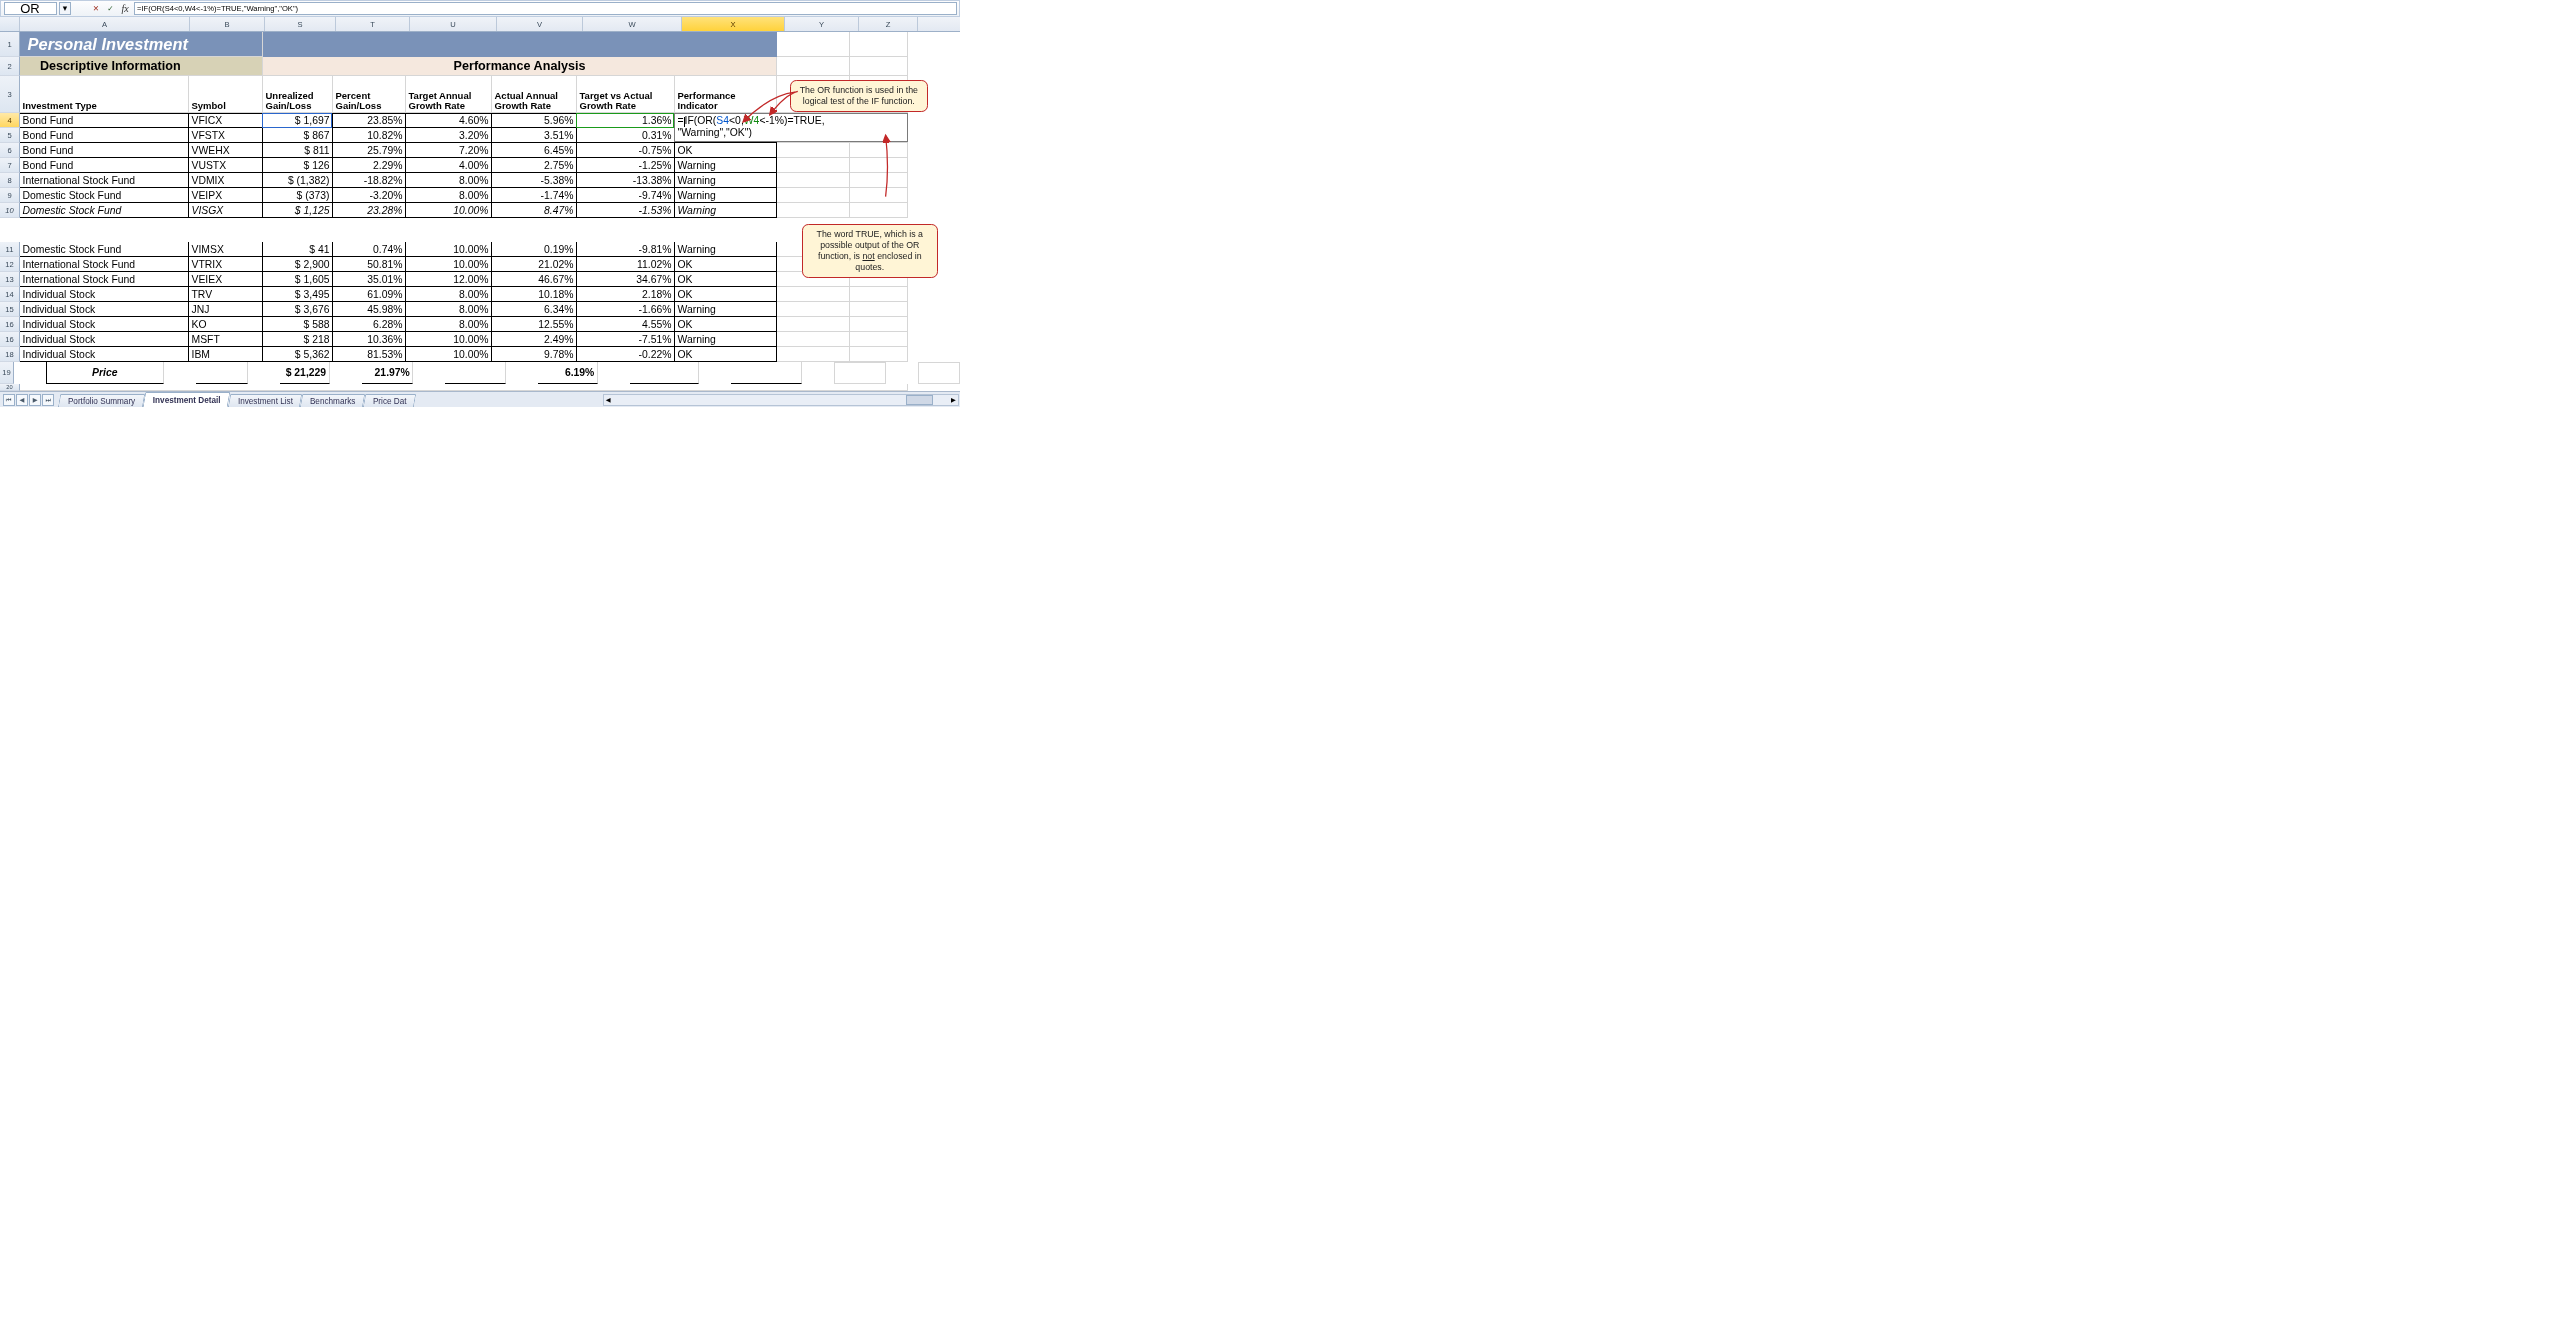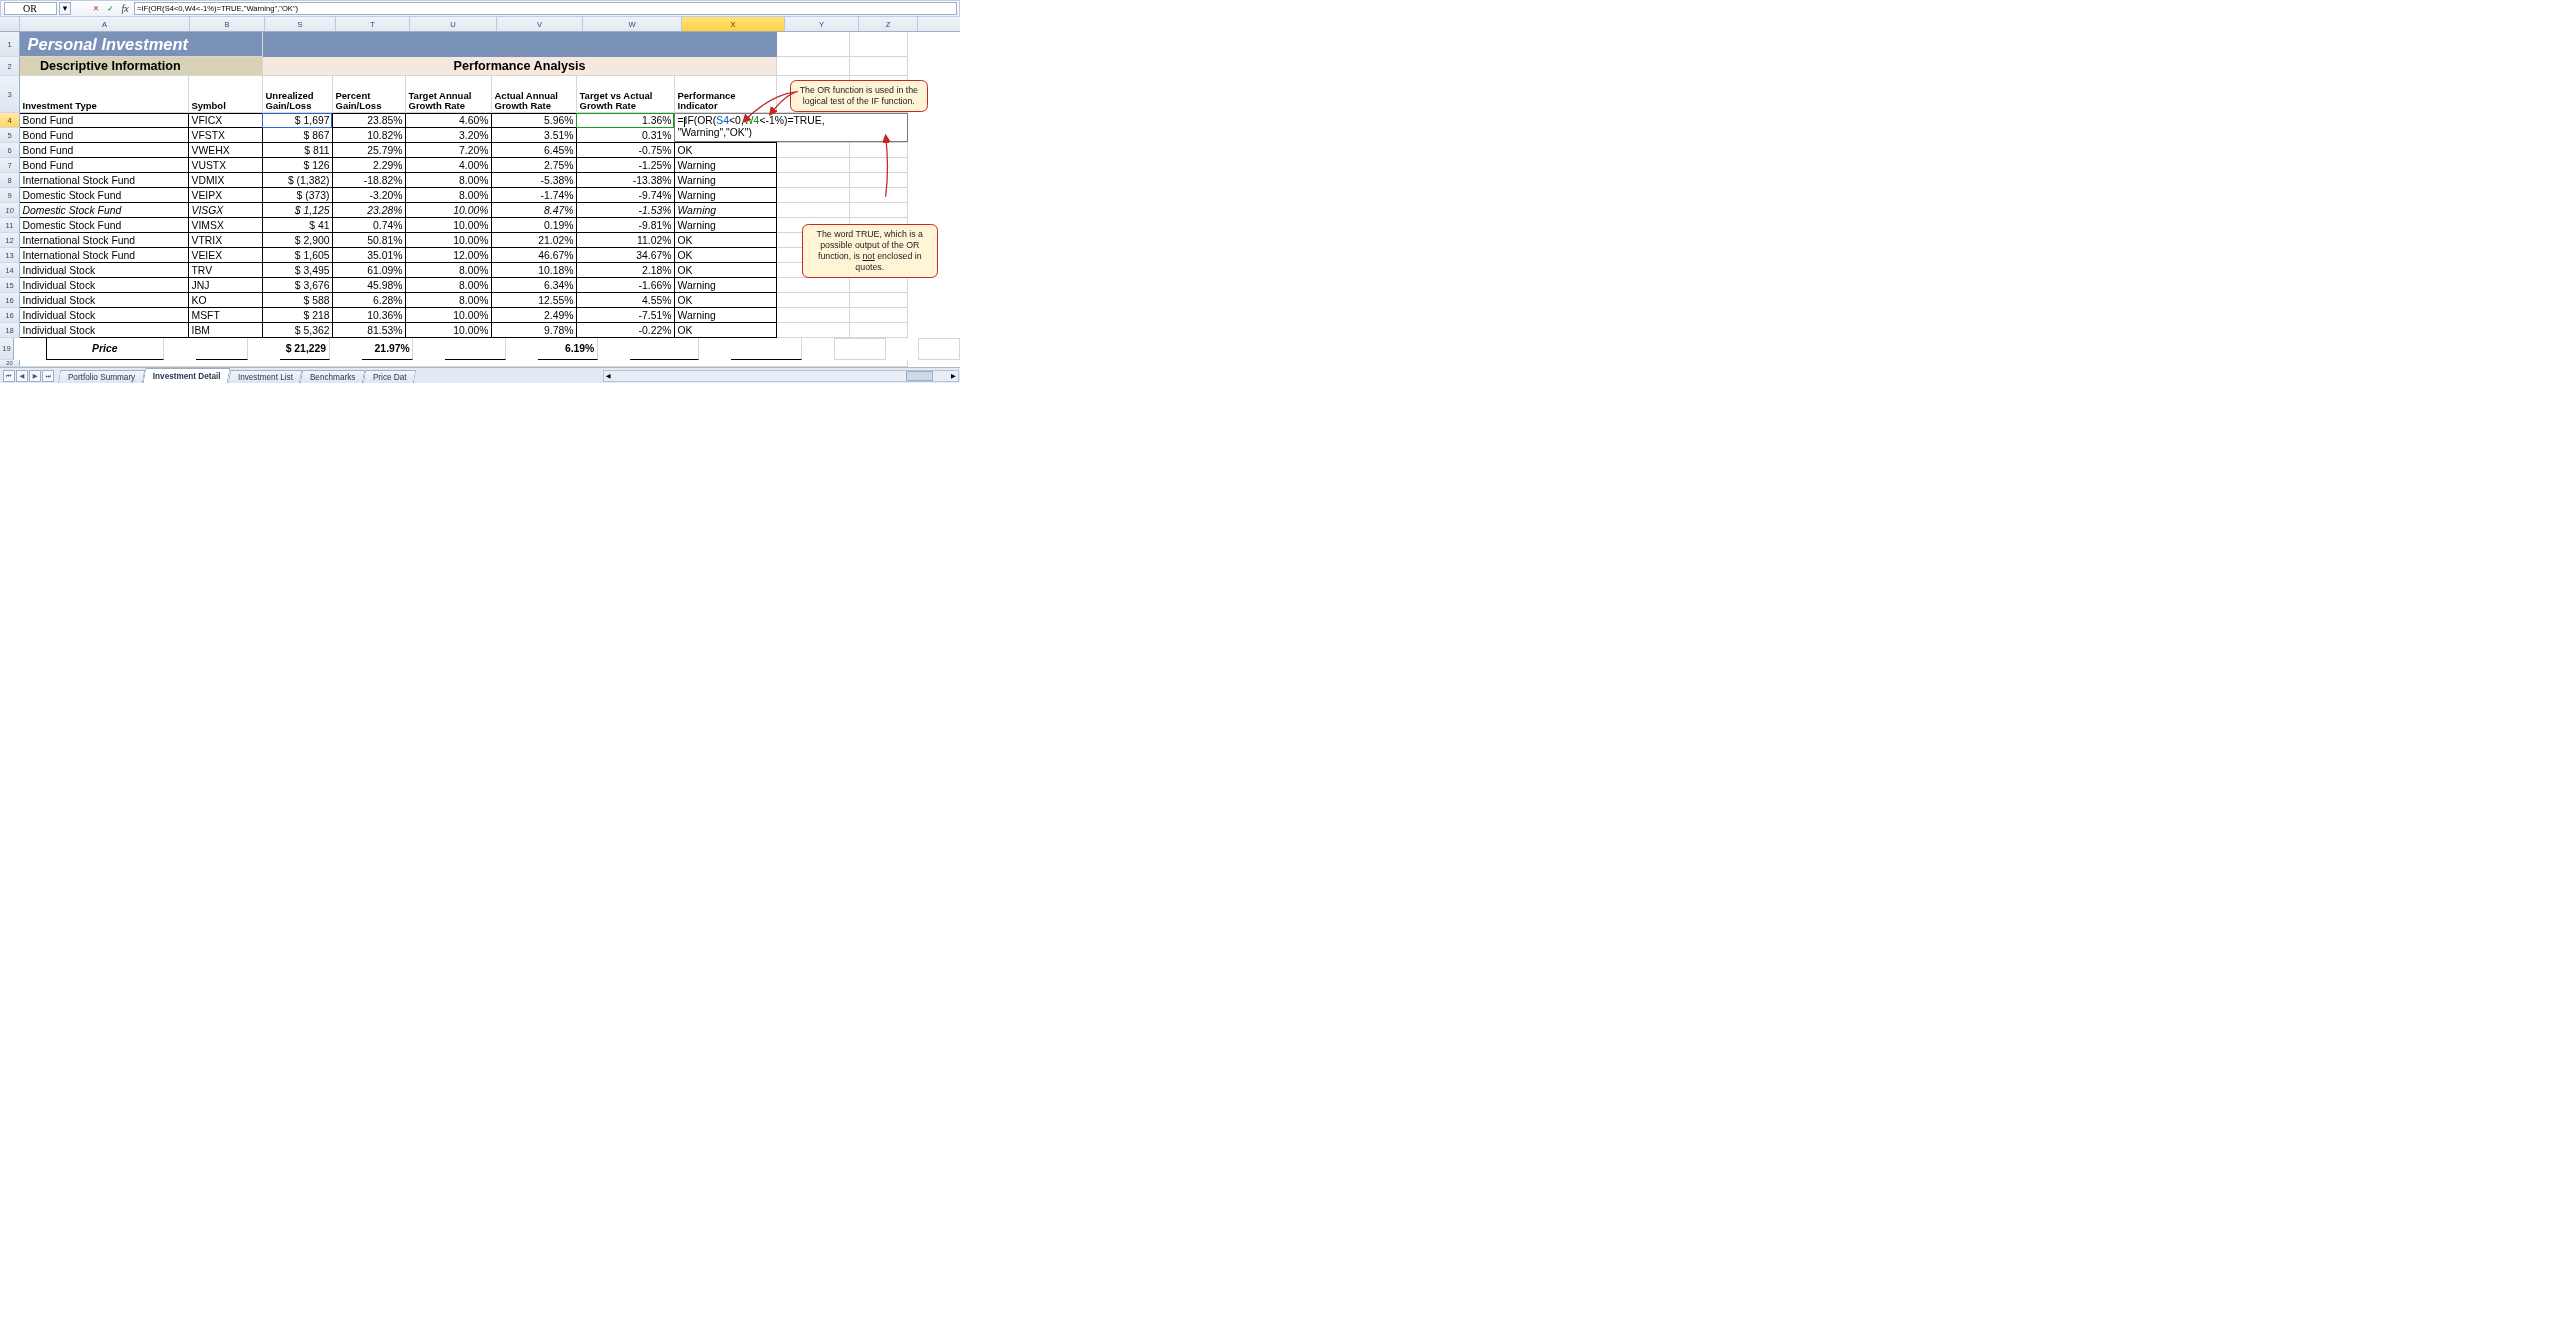--- a/index.html
+++ b/index.html
@@ -19,27 +19,26 @@
     align-items: center;
     height: 15px;
     border: 0.6px solid #bfcde0;
     background: linear-gradient(#fdfdfe, #eef2f7);
     padding: 0 2.5px;
     gap: 2.5px;
   }
   .name-box {
     width: 51px;
     height: 11.4px;
-    font-size: 10px;
+    font-size: 13px;
     display: flex;
     align-items: center;
     justify-content: center;
     background: #fff;
     border: 0.6px solid #9ab0c9;
-    font-family: Liberation Serif, serif;
   }
   .drop-btn {
     width: 10px; height: 11.4px;
     display:flex;align-items:center;justify-content:center;
     border:0.6px solid #9ab0c9;background:#f2f5fa;
   }
   .fb-btn {
     width: 11.4px; height: 11.4px;
     display:flex;align-items:center;justify-content:center;
     border:none;background:transparent;
@@ -401,21 +400,21 @@
           <div class="cell w-B">VISGX</div>
           <div class="cell w-S num">$  1,125</div>
           <div class="cell w-T num">23.28%</div>
           <div class="cell w-U num">10.00%</div>
           <div class="cell w-V num">8.47%</div>
           <div class="cell w-W num">-1.53%</div>
           <div class="cell w-X">Warning</div>
           <div class="cell w-Y" style="border-top: none; border-right: 0.6px solid rgb(214, 214, 214); border-bottom: 0.6px solid rgb(214, 214, 214); border-left: none; border-image: initial;"></div>
           <div class="cell w-Z" style="border-top: none; border-right: 0.6px solid rgb(214, 214, 214); border-bottom: 0.6px solid rgb(214, 214, 214); border-left: none; border-image: initial;"></div>
         </div>
-        <div class="row data-row" style="height: 15px;">
+        <div class="row data-row" style="height: 15px; margin-top: 24px;">
           <div class="rowhdr">11</div>
           <div class="cell w-A">Domestic Stock Fund</div>
           <div class="cell w-B">VIMSX</div>
           <div class="cell w-S num">$       41</div>
           <div class="cell w-T num">0.74%</div>
           <div class="cell w-U num">10.00%</div>
           <div class="cell w-V num">0.19%</div>
           <div class="cell w-W num">-9.81%</div>
           <div class="cell w-X">Warning</div>
           <div class="cell w-Y" style="border-top: none; border-right: 0.6px solid rgb(214, 214, 214); border-bottom: 0.6px solid rgb(214, 214, 214); border-left: none; border-image: initial;"></div>

